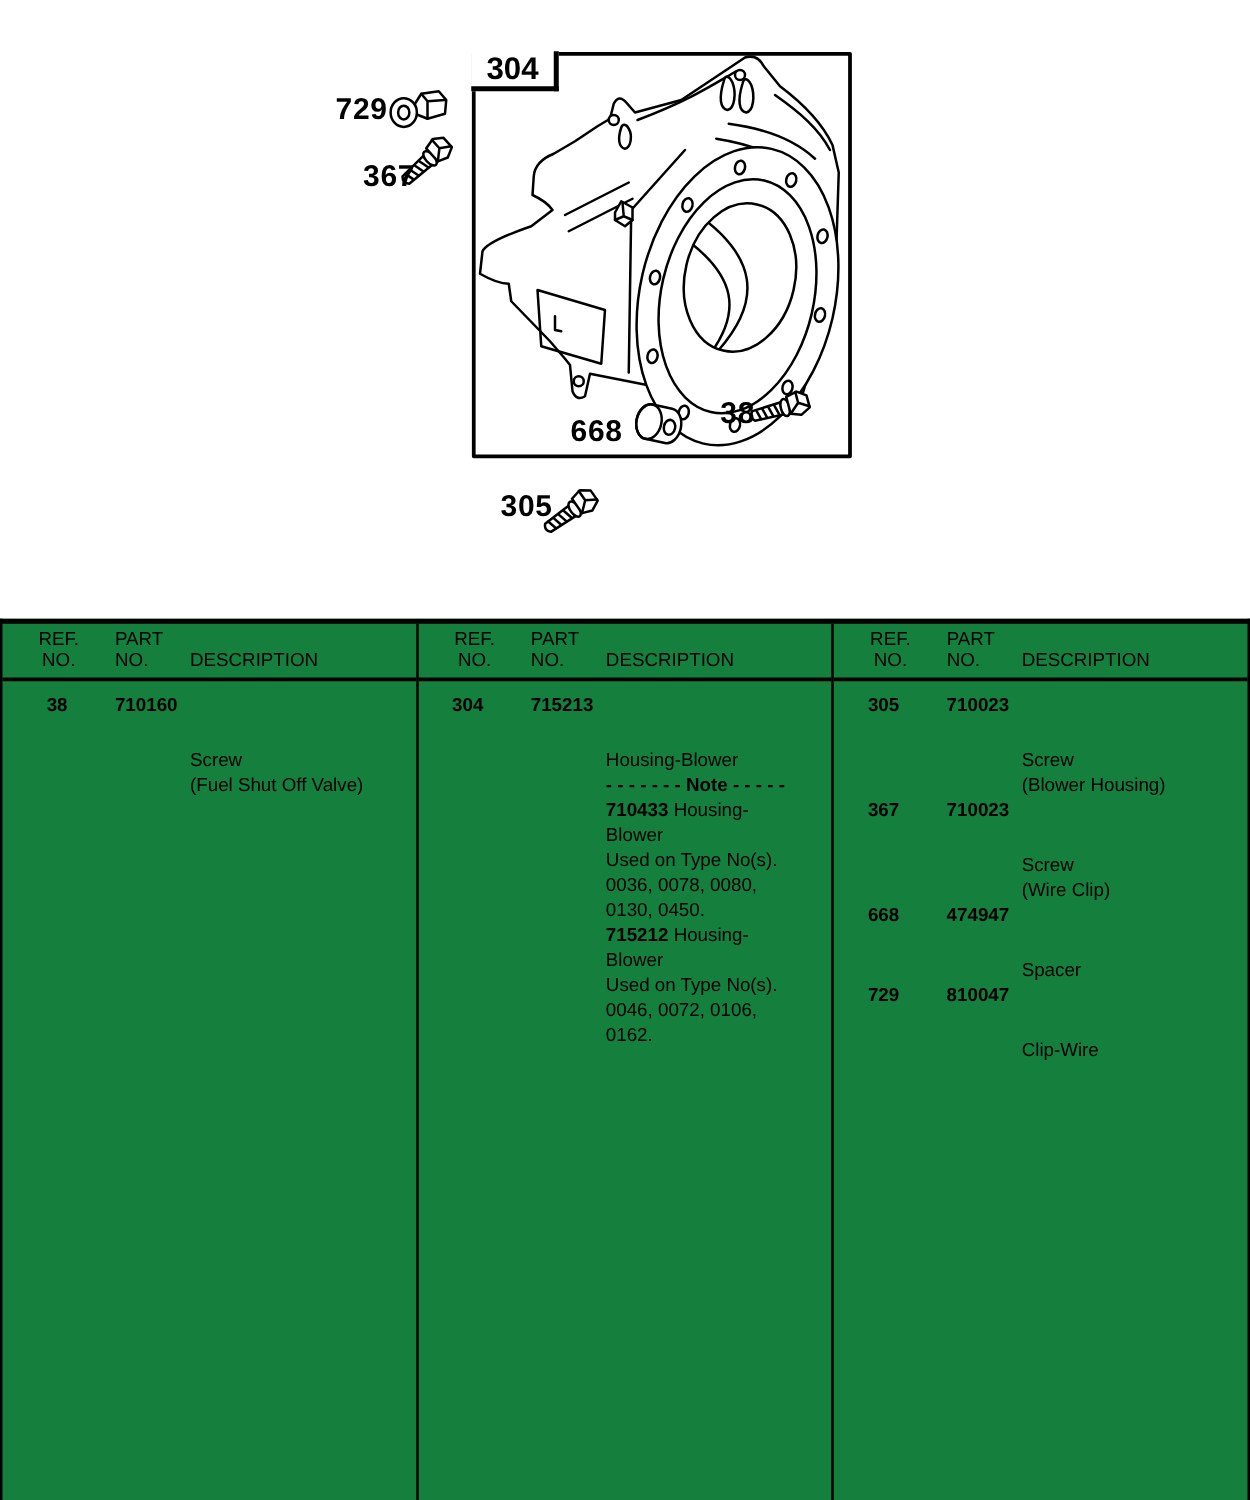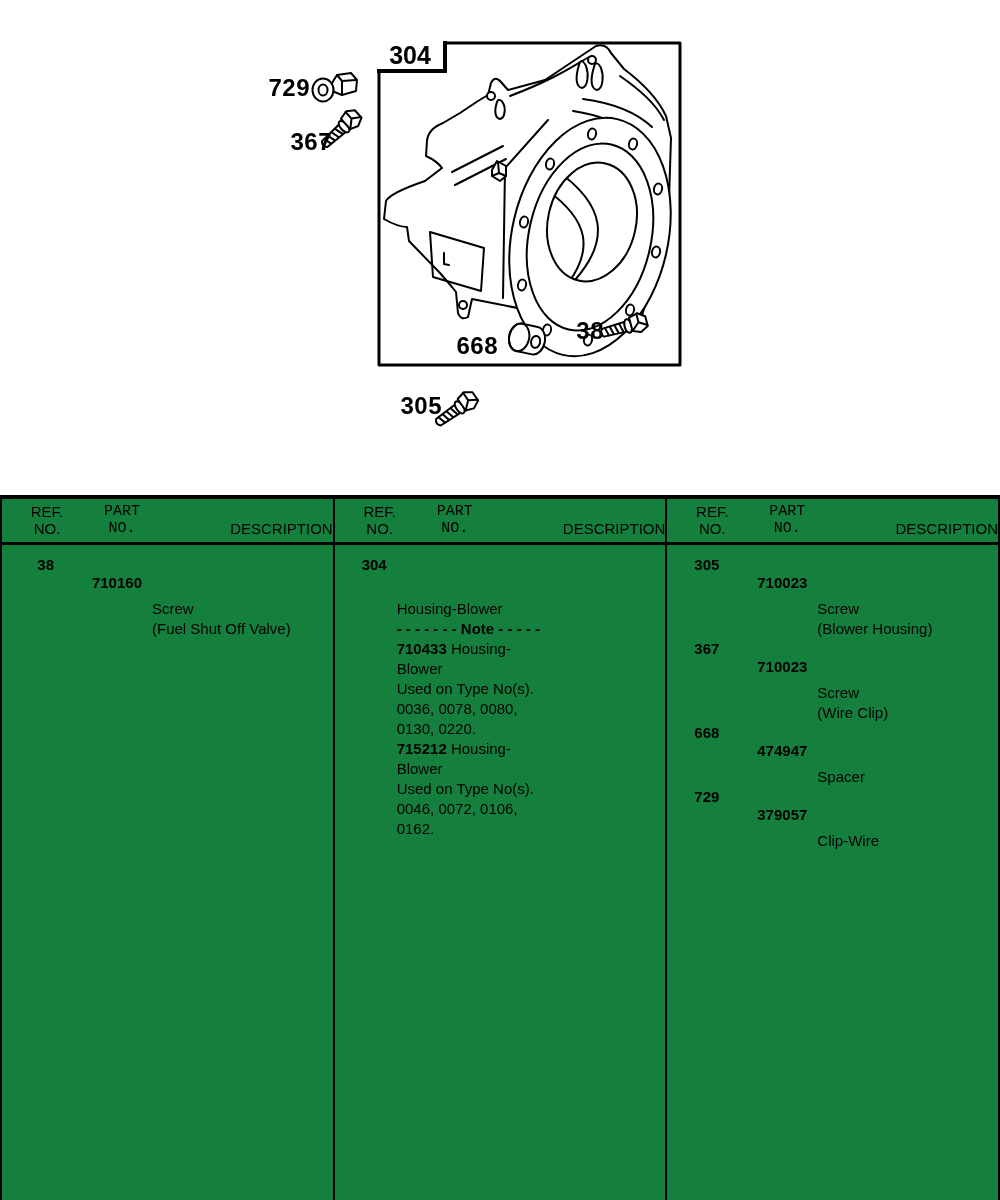--- a/index.html
+++ b/index.html
@@ -33,26 +33,26 @@
     box-sizing:border-box;display:flex;background:#15803d;
   }
   .pcol{flex:1 1 0;display:flex;flex-direction:column;min-width:0;}
   .pcol.mid{border-left:2px solid #000;border-right:2px solid #000;}
   .col-header{
     height:46px;border-bottom:3px solid #000;
     display:flex;align-items:flex-end;padding-bottom:5px;box-sizing:border-box;
     font-size:15px;line-height:17px;
   }
   .h-ref{width:90px;text-align:center;}
-  .h-part{width:60px;text-align:center;font-family:Liberation Mono, monospace;}
-  .h-desc{flex:1;text-align:right;}
+  .h-part{width:60px;text-align:left;}
+  .h-desc{flex:1;text-align:left;}
   .col-body{padding-top:10px;font-size:15px;line-height:20px;}
   .entry{display:flex;}
   .e-ref{width:52px;text-align:right;font-weight:bold;flex:none;}
-  .e-part{width:88px;text-align:right;font-weight:bold;flex:none;margin-top:18px;}
+  .e-part{width:88px;text-align:right;font-weight:bold;flex:none;}
   .e-desc{flex:1;padding-left:10px;min-width:0;margin-top:44px;}
   .e-desc .b{font-weight:bold;}
 </style>
 </head>
 <body>
 
 <div class="diagram-area">
 
   <svg class="art" width="1000" height="495" viewBox="0 0 1000 495">
     <defs>
@@ -188,28 +188,29 @@
       </div>
       <div class="h-part">
         <div>PART</div>
         <div>NO.</div>
       </div>
       <div class="h-desc">DESCRIPTION</div>
     </div>
     <div class="col-body">
         <div class="entry">
           <div class="e-ref">304</div>
+          <div class="e-part">715213</div>
           <div class="e-desc">
             <div><span>Housing-Blower</span></div>
             <div><span class="b">- - - - - - - Note - - - - -</span></div>
             <div><span class="b">710433</span><span> Housing-</span></div>
             <div><span>Blower</span></div>
             <div><span>Used on Type No(s).</span></div>
             <div><span>0036, 0078, 0080,</span></div>
-            <div><span>0130, 0220.</span></div>
+            <div><span>0130, 0450.</span></div>
             <div><span class="b">715212</span><span> Housing-</span></div>
             <div><span>Blower</span></div>
             <div><span>Used on Type No(s).</span></div>
             <div><span>0046, 0072, 0106,</span></div>
             <div><span>0162.</span></div>
           </div>
         </div>
       </div>
   </div>
 
@@ -244,21 +245,21 @@
         </div>
         <div class="entry">
           <div class="e-ref">668</div>
           <div class="e-part">474947</div>
           <div class="e-desc">
             <div><span>Spacer</span></div>
           </div>
         </div>
         <div class="entry">
           <div class="e-ref">729</div>
-          <div class="e-part">379057</div>
+          <div class="e-part">810047</div>
           <div class="e-desc">
             <div><span>Clip-Wire</span></div>
           </div>
         </div>
       </div>
   </div>
 
 </div>
 
 </body></html>

